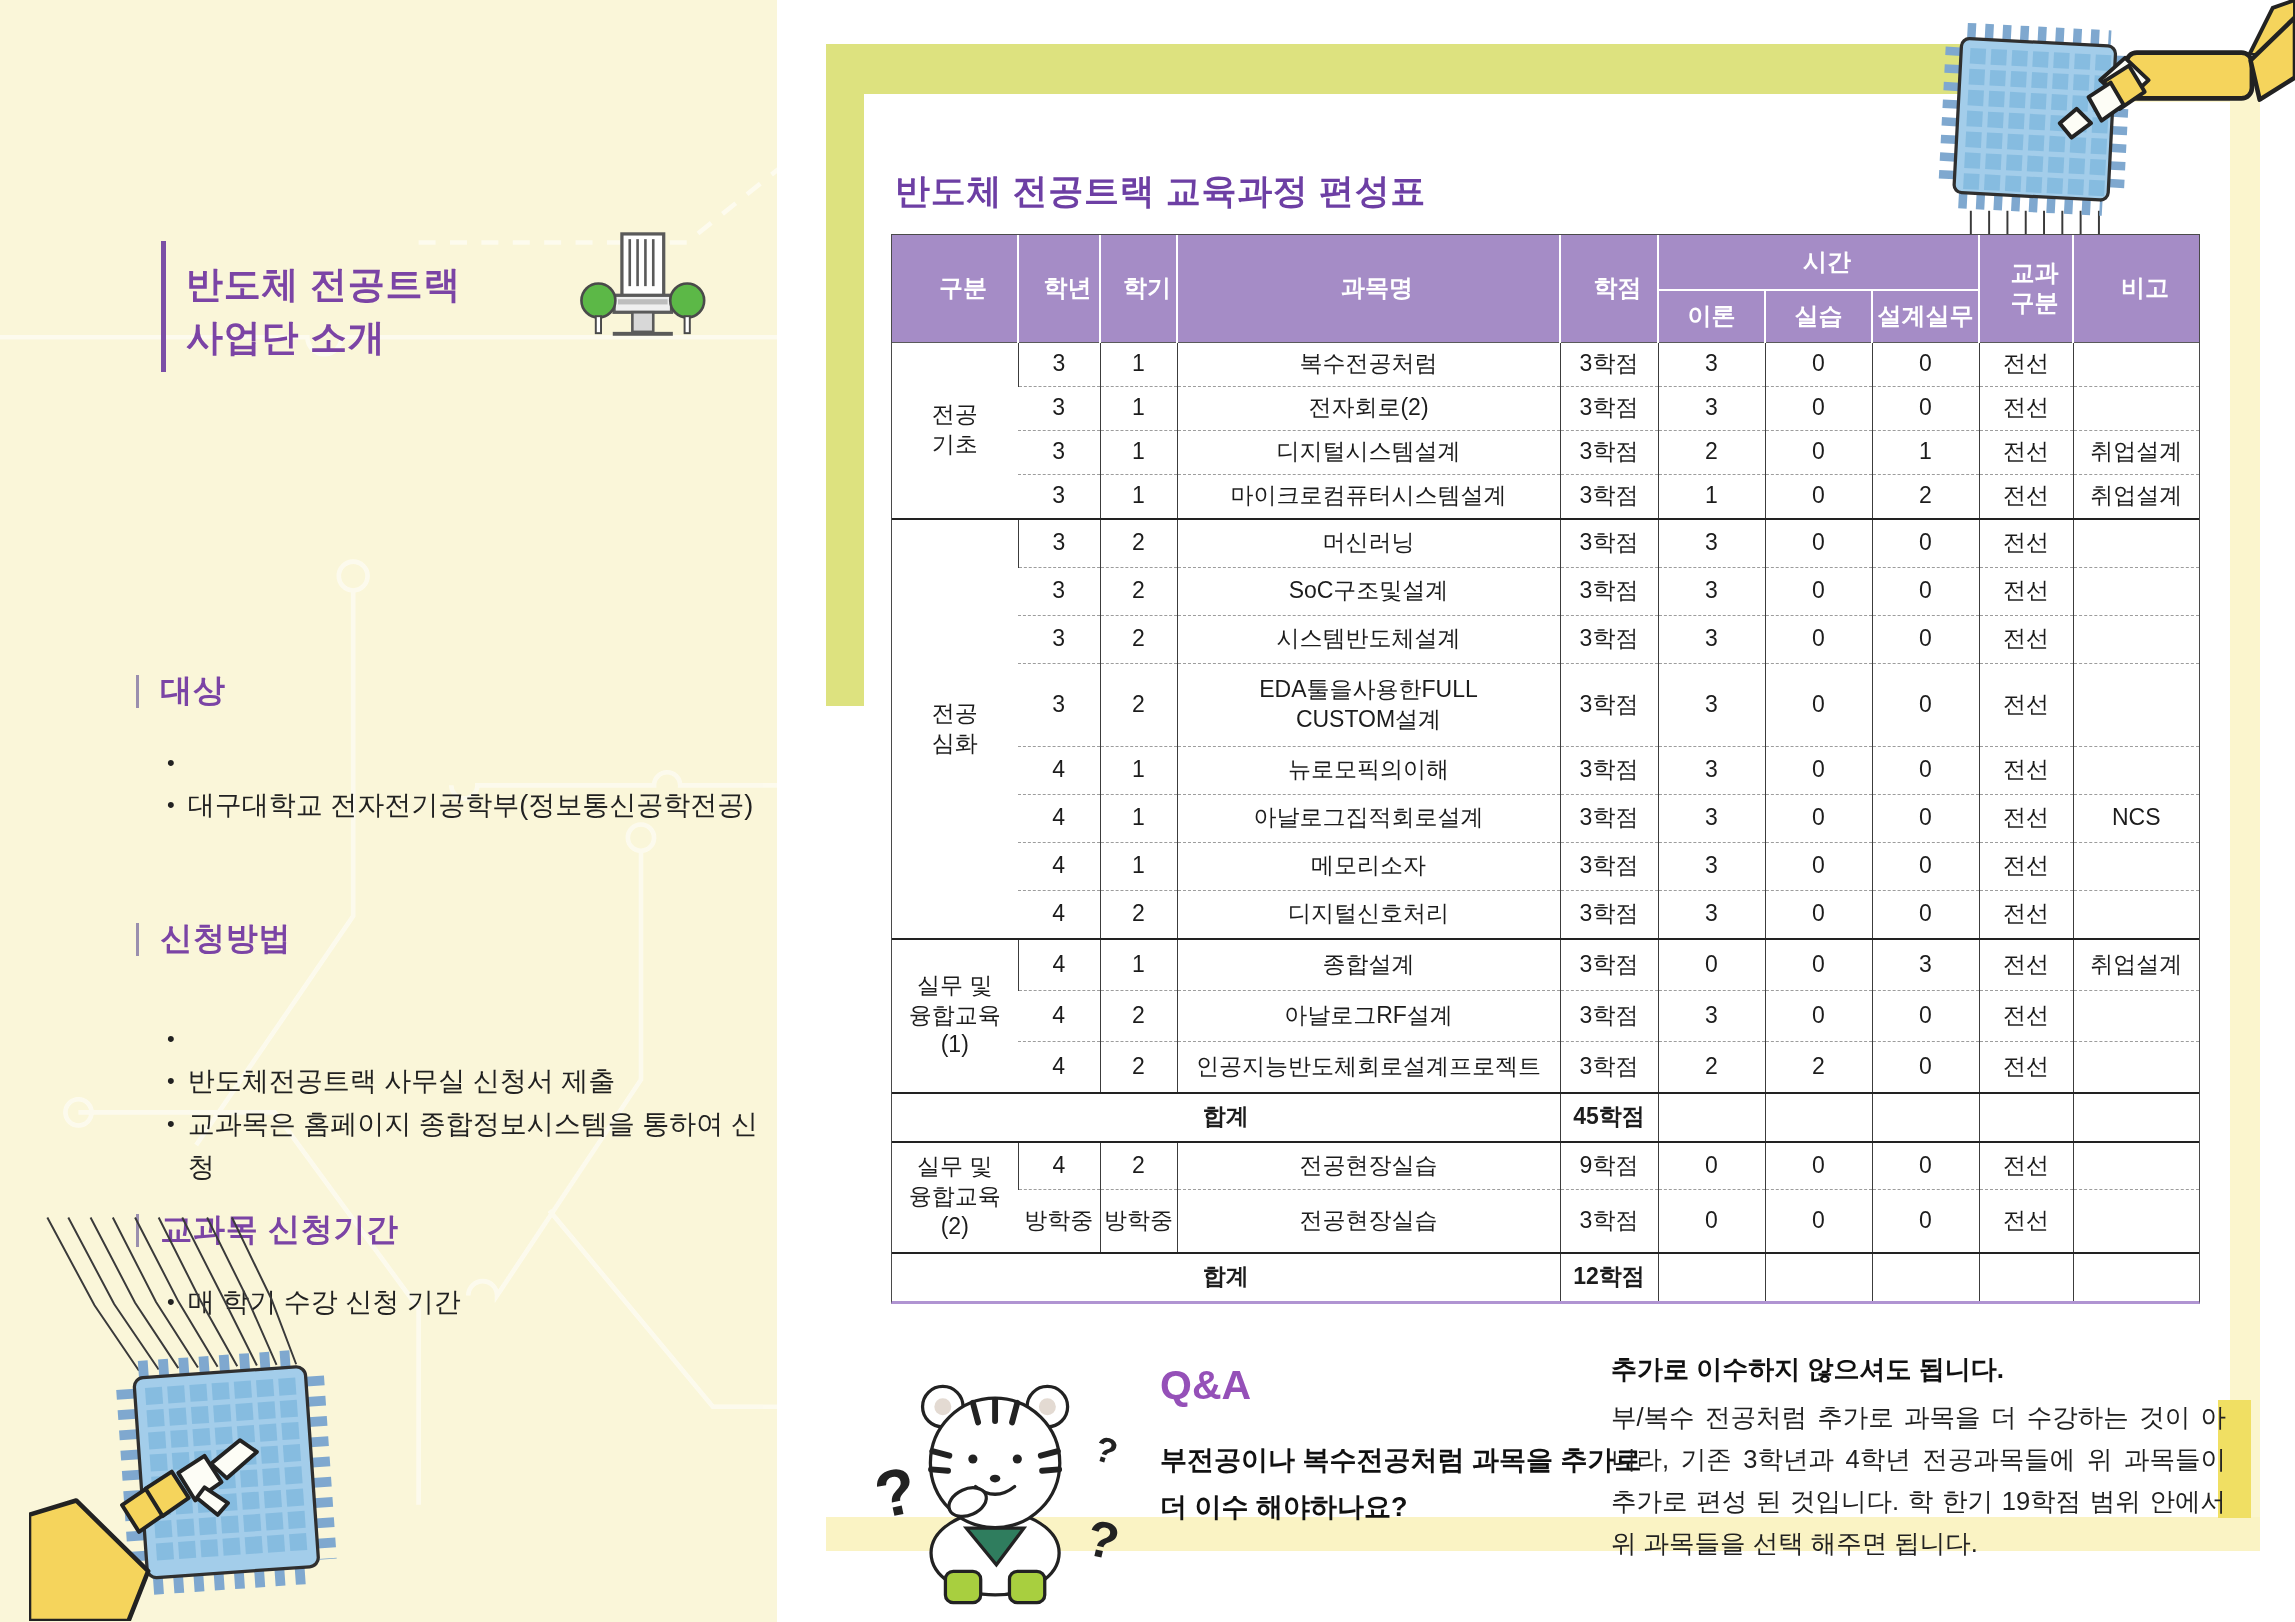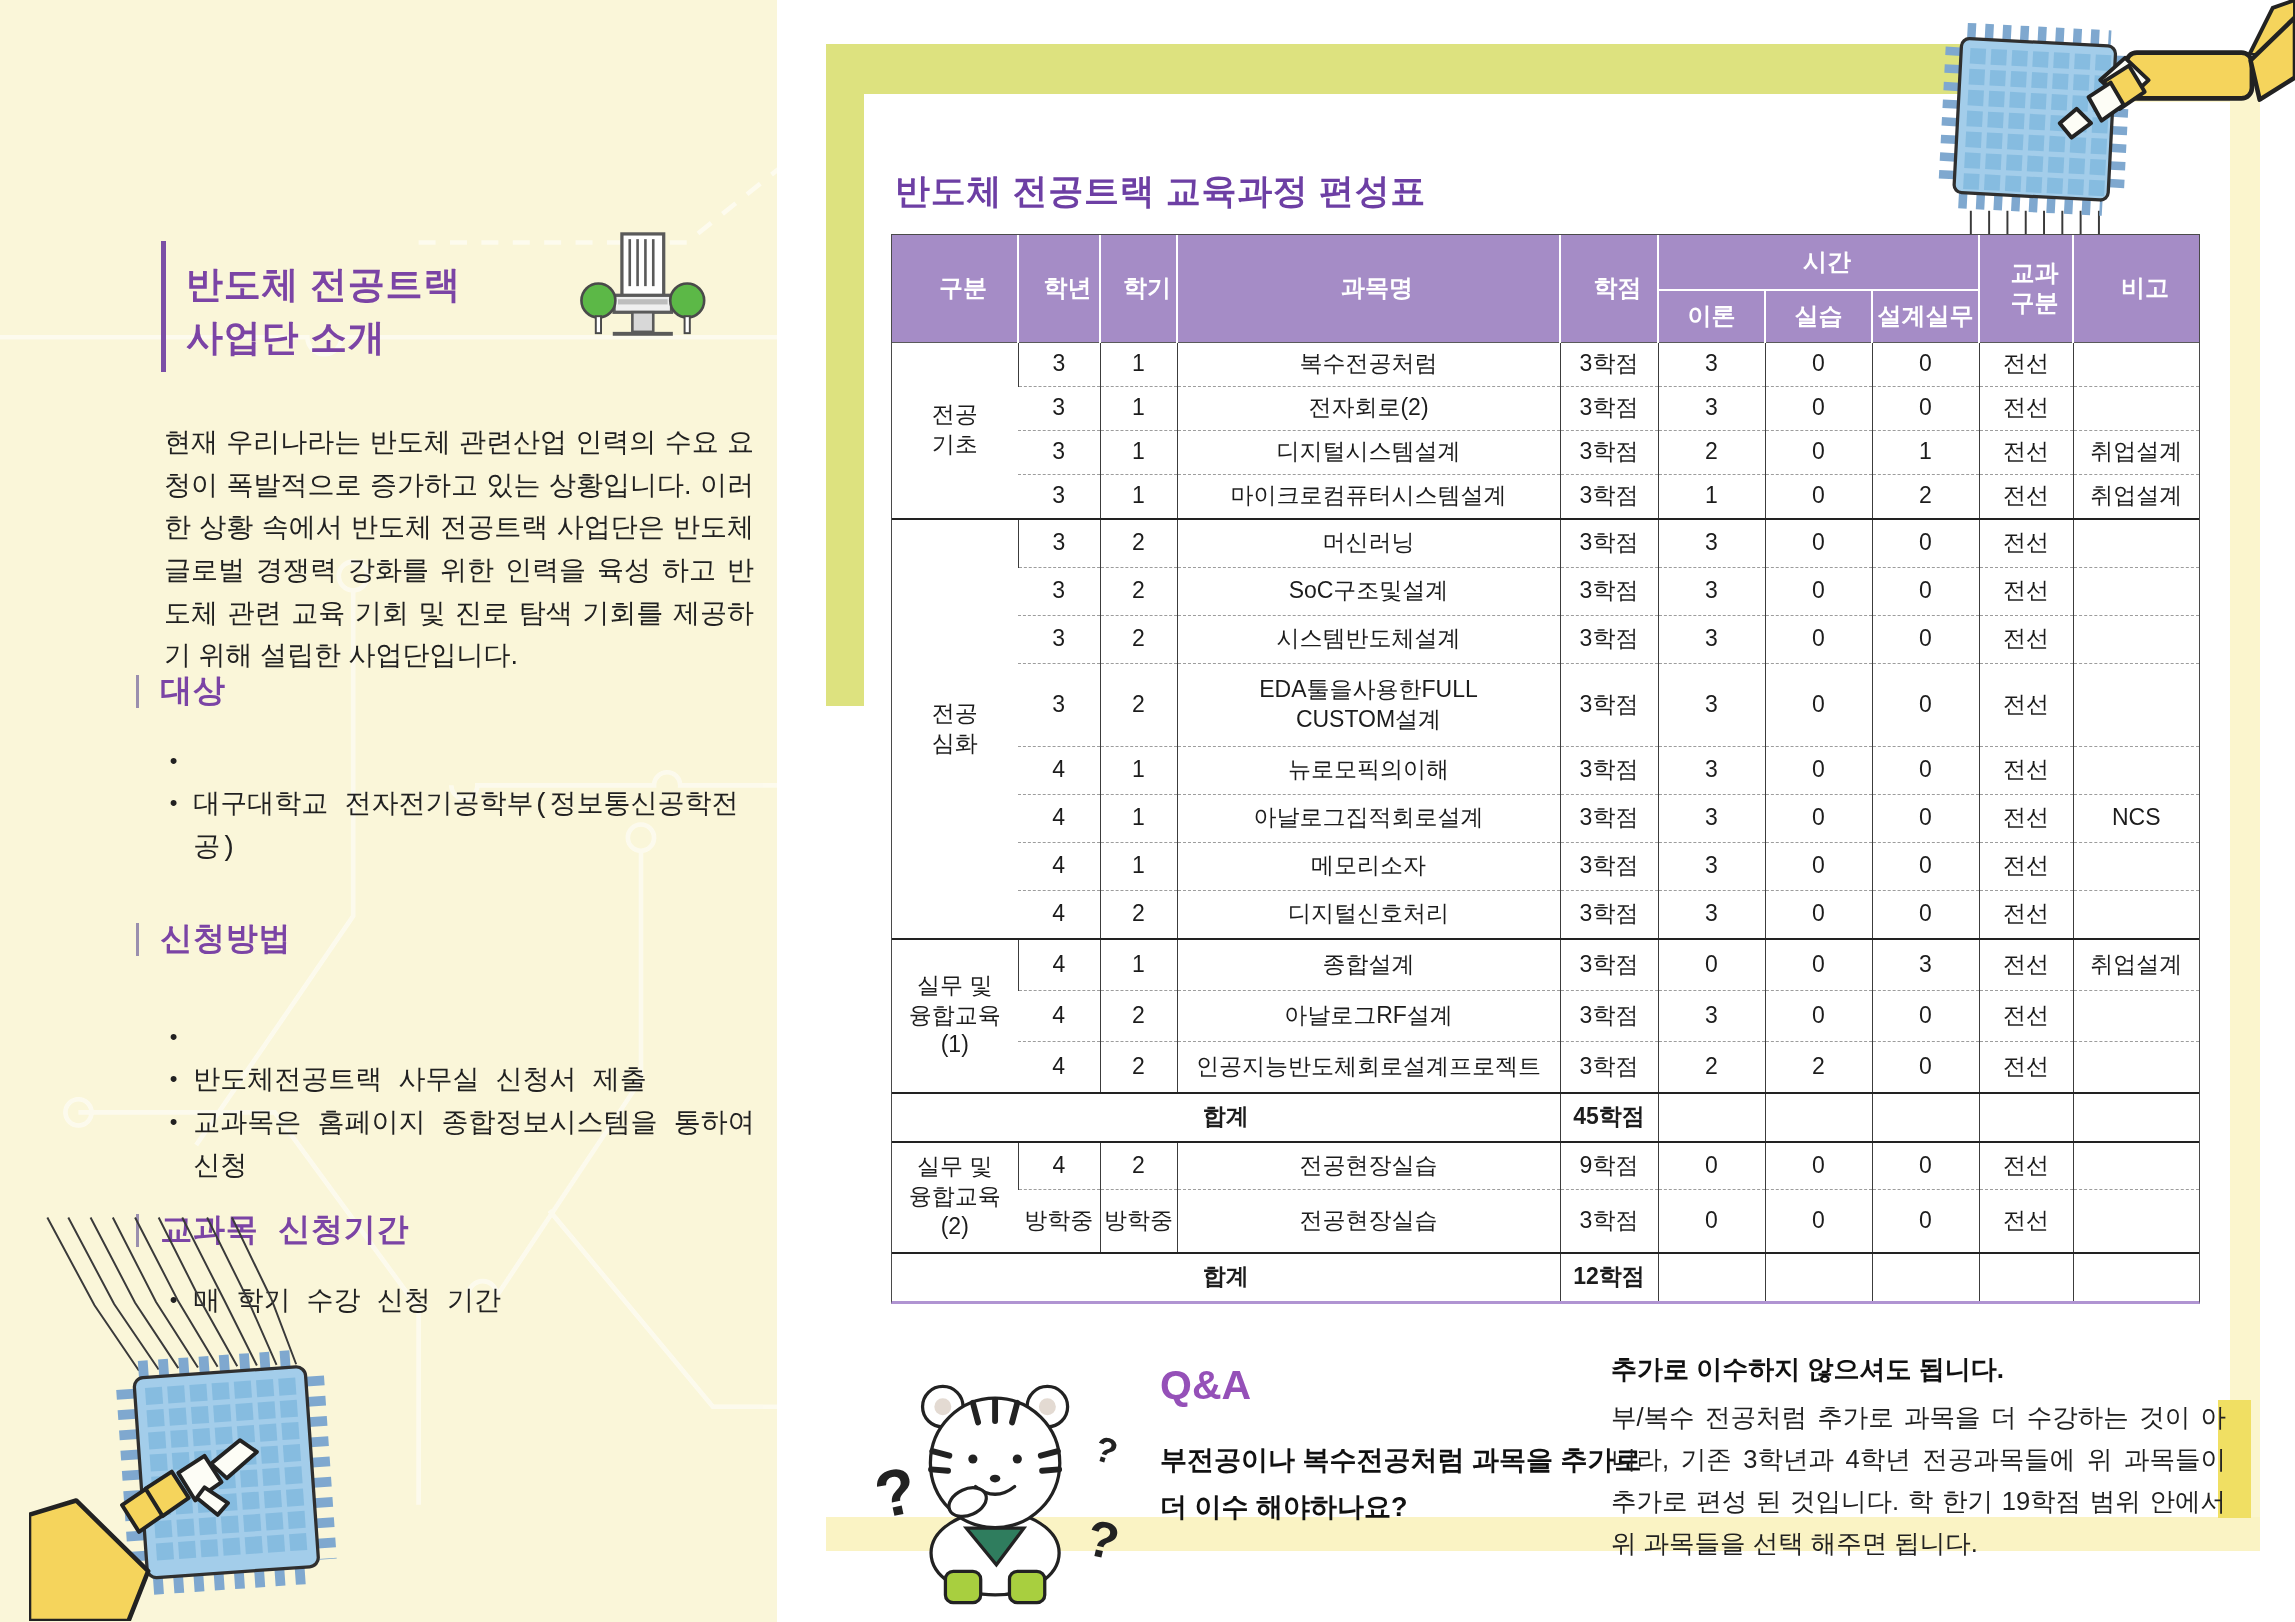--- a/index.html
+++ b/index.html
@@ -13,21 +13,21 @@
   .intro-bar{position:absolute;left:161px;top:241px;width:5.2px;height:131px;background:#7b4fa6;}
   .intro-title{
     position:absolute;left:186px;top:233px;width:406px;
     font-size:37px;font-weight:bold;color:#7b44a5;line-height:1.45;white-space:pre-line;letter-spacing:0.7px;
   }
   .building-wrap{position:absolute;left:576px;top:230px;}
   .intro-body{
     position:absolute;left:164px;top:421px;width:590px;
     font-size:27px;line-height:1.58;text-align:justify;color:#212121;margin:0;
   }
-  .side-section{position:absolute;left:136px;display:flex;flex-direction:column;font-family:Liberation Mono, monospace;}
+  .side-section{position:absolute;left:136px;display:flex;flex-direction:column;}
   .sec-head{display:flex;align-items:center;}
   .sec-bar{width:3.3px;height:33px;background:#9a8fae;margin-right:21px;}
   .sec-title{font-size:32px;font-weight:bold;color:#7b44a5;letter-spacing:0.7px;}
   .sec-list{list-style:none;margin:29px 0 0 0;padding:0 0 0 31px;}
   .sec-list li{font-size:27px;line-height:1.6;color:#212121;display:flex;}
   .sec-list .dot{margin-right:13px;font-size:22px;line-height:1.9;}
   .chip-bl{position:absolute;left:29.4px;top:1207px;}
   
   .lime-v{position:absolute;left:826px;top:44px;width:38px;height:662px;background:#dde27f;}
   .lime-h{position:absolute;left:826px;top:44px;width:1178px;height:50px;background:#dde27f;}
@@ -114,21 +114,20 @@
       <rect x="64" y="106" width="76" height="8" fill="#bdbdbd"></rect>
       <rect x="86" y="126" width="32" height="30" fill="#d8d8d8" stroke="#5a5a5a" stroke-width="4"></rect>
       <rect x="56" y="156" width="92" height="6" fill="#5a5a5a"></rect>
       <circle cx="34" cy="108" r="26" fill="#5cb847" stroke="#4a4a4a" stroke-width="4"></circle>
       <rect x="30" y="132" width="8" height="26" fill="#fff" stroke="#4a4a4a" stroke-width="3"></rect>
       <circle cx="170" cy="108" r="26" fill="#5cb847" stroke="#4a4a4a" stroke-width="4"></circle>
       <rect x="166" y="132" width="8" height="26" fill="#fff" stroke="#4a4a4a" stroke-width="3"></rect>
     </svg>
   </div>
 
-  <p class="intro-body">현재 우리나라는 반도체 관련산업 인력의 수요 요청이 폭발적으로 증가하고 있는 상황입니다. 이러한 상황 속에서 반도체 전공트랙 사업단은 반도체 글로벌 경쟁력 강화를 위한 인력을 육성 하고 반도체 관련 교육 기회 및 진로 탐색 기회를 제공하기 위해 설립한 사업단입니다.</p>
 
   <div class="side-section" style="top:669px;">
     <div class="sec-head">
       <span class="sec-bar"></span>
       <span class="sec-title">대상</span>
     </div>
     <ul class="sec-list">
         <li>
           <span class="dot">•</span>
         </li>

